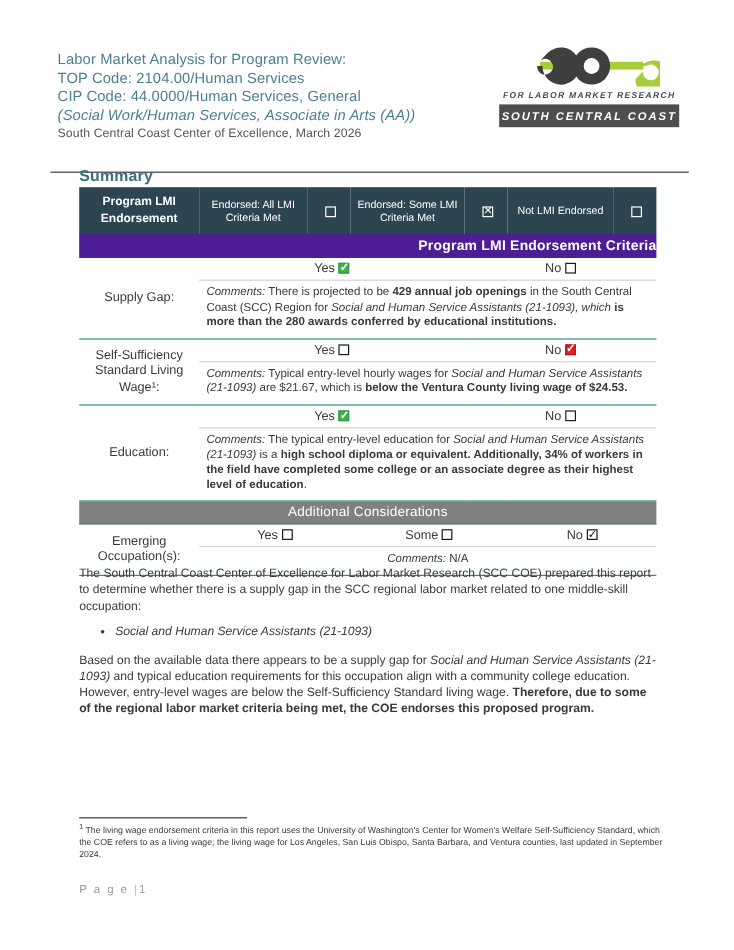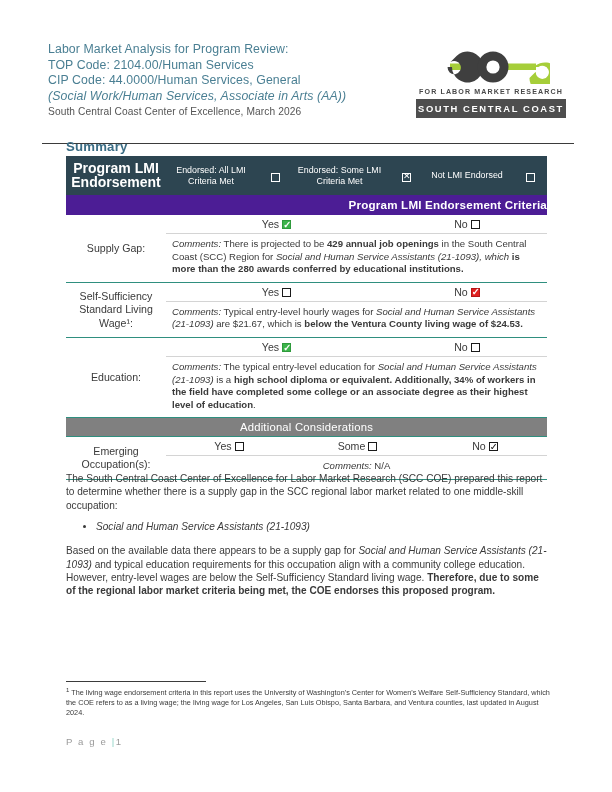--- a/index.html
+++ b/index.html
@@ -12,40 +12,40 @@
   }
   .page { position:relative; width:612px; height:792px; box-sizing:border-box; padding:12px; }
 
   
   .header { position:relative; padding:30px 36px 0 36px; height:108px; box-sizing:border-box; }
   .hdr-lines { font-size:12.3px; line-height:15.6px; color:#4a7f93; letter-spacing:.1px; }
   .hdr-lines .l { white-space:nowrap; }
   .hdr-lines .ital { font-style:italic; }
   .hdr-sub { font-size:10.2px; color:#555; line-height:14px; margin-top:1px; letter-spacing:.1px;}
 
-  .logo { position:absolute; right:34px; top:38px; width:150px; }
+  .logo { position:absolute; right:34px; top:26px; width:150px;font-style:italic; }
   .logo-word { height:34px; position:relative; display:block; margin:0 auto; width:118px; }
   .logo-tag { text-align:center; font-size:7.1px; letter-spacing:1.1px; font-weight:bold;
               color:#4a4a4a; margin-top:4px; }
   .logo-band { margin-top:3px; background:#4e4e4e; color:#fff; text-align:center;
                font-size:9.4px; letter-spacing:1.6px; font-weight:bold; padding:3.5px 0 4px 0; }
 
   .hdr-rule { position:absolute; left:30px; right:26px; top:131px; border-top:1.3px solid #3b3b3b; }
 
   
   .summary-h { position:absolute; left:66px; top:139px; font-size:13.2px; font-weight:bold;
                color:#3b6d85; letter-spacing:.2px; }
 
   
   .tbl { position:absolute; left:66px; top:156px; width:481px; border-collapse:collapse;
          table-layout:fixed; }
   .tbl td { padding:0; vertical-align:middle; }
 
   .row-head td { background:#2d4551; color:#ffffff; }
-  .head-left { font-weight:bold; font-size:14px; line-height:13.5px; text-align:center; padding:6px 2px !important; }
+  .head-left { font-weight:bold; font-size:10px; line-height:13.5px; text-align:center; padding:6px 2px !important; }
   .head-opt { font-size:8.9px; line-height:11px; text-align:center; color:#e6ecef; padding:6px 1px !important; }
   .head-cb  { text-align:center; padding:6px 2px !important; }
 
   .band-teal { background:#4c1d95; color:#fff; font-weight:bold; font-size:11.6px;
                text-align:right; padding:3px 0 4px 0 !important; letter-spacing:.2px; }
   .band-gray { background:#808080; color:#fff; font-size:11.3px; text-align:center;
                padding:2.5px 0 3.5px 0 !important; letter-spacing:.2px;
                border-top:1.6px solid #2f8f7f; border-bottom:1.6px solid #2f8f7f; }
 
   .crit-label { text-align:center; font-size:10.6px; line-height:13.4px; color:#3a3a3a;
@@ -218,21 +218,21 @@
     <p class="para">The South Central Coast Center of Excellence for Labor Market Research (SCC COE) prepared this report to determine whether there is a supply gap in the SCC regional labor market related to one middle-skill occupation:</p>
     <ul class="bullets">
       <li>Social and Human Service Assistants (21-1093)</li>
     </ul>
     <p class="para"><span>Based on the available data there appears to be a supply gap for </span><span class="it">Social and Human Service Assistants (21-1093)</span><span> and typical education requirements for this occupation align with a community college education. However, entry-level wages are below the Self-Sufficiency Standard living wage. </span><span class="bd">Therefore, due to some of the regional labor market criteria being met, the COE endorses this proposed program.</span></p>
   </div>
 
   <div class="fn-rule"></div>
   <div class="footnote">
     <sup>1</sup>
-    <span>The living wage endorsement criteria in this report uses the University of Washington's Center for Women's Welfare Self-Sufficiency Standard, which the COE refers to as a living wage; the living wage for Los Angeles, San Luis Obispo, Santa Barbara, and Ventura counties, last updated in August 2024.</span>
+    <span>The living wage endorsement criteria in this report uses the University of Washington's Center for Women's Welfare Self-Sufficiency Standard, which the COE refers to as a living wage; the living wage for Los Angeles, San Luis Obispo, Santa Barbara, and Ventura counties, last updated in September 2024.</span>
   </div>
 
   <div class="footer">
     <span>P a g e</span>
     <span class="bar">|</span><span class="num">1</span>
   </div>
 
 </div>
 
 </body></html>

